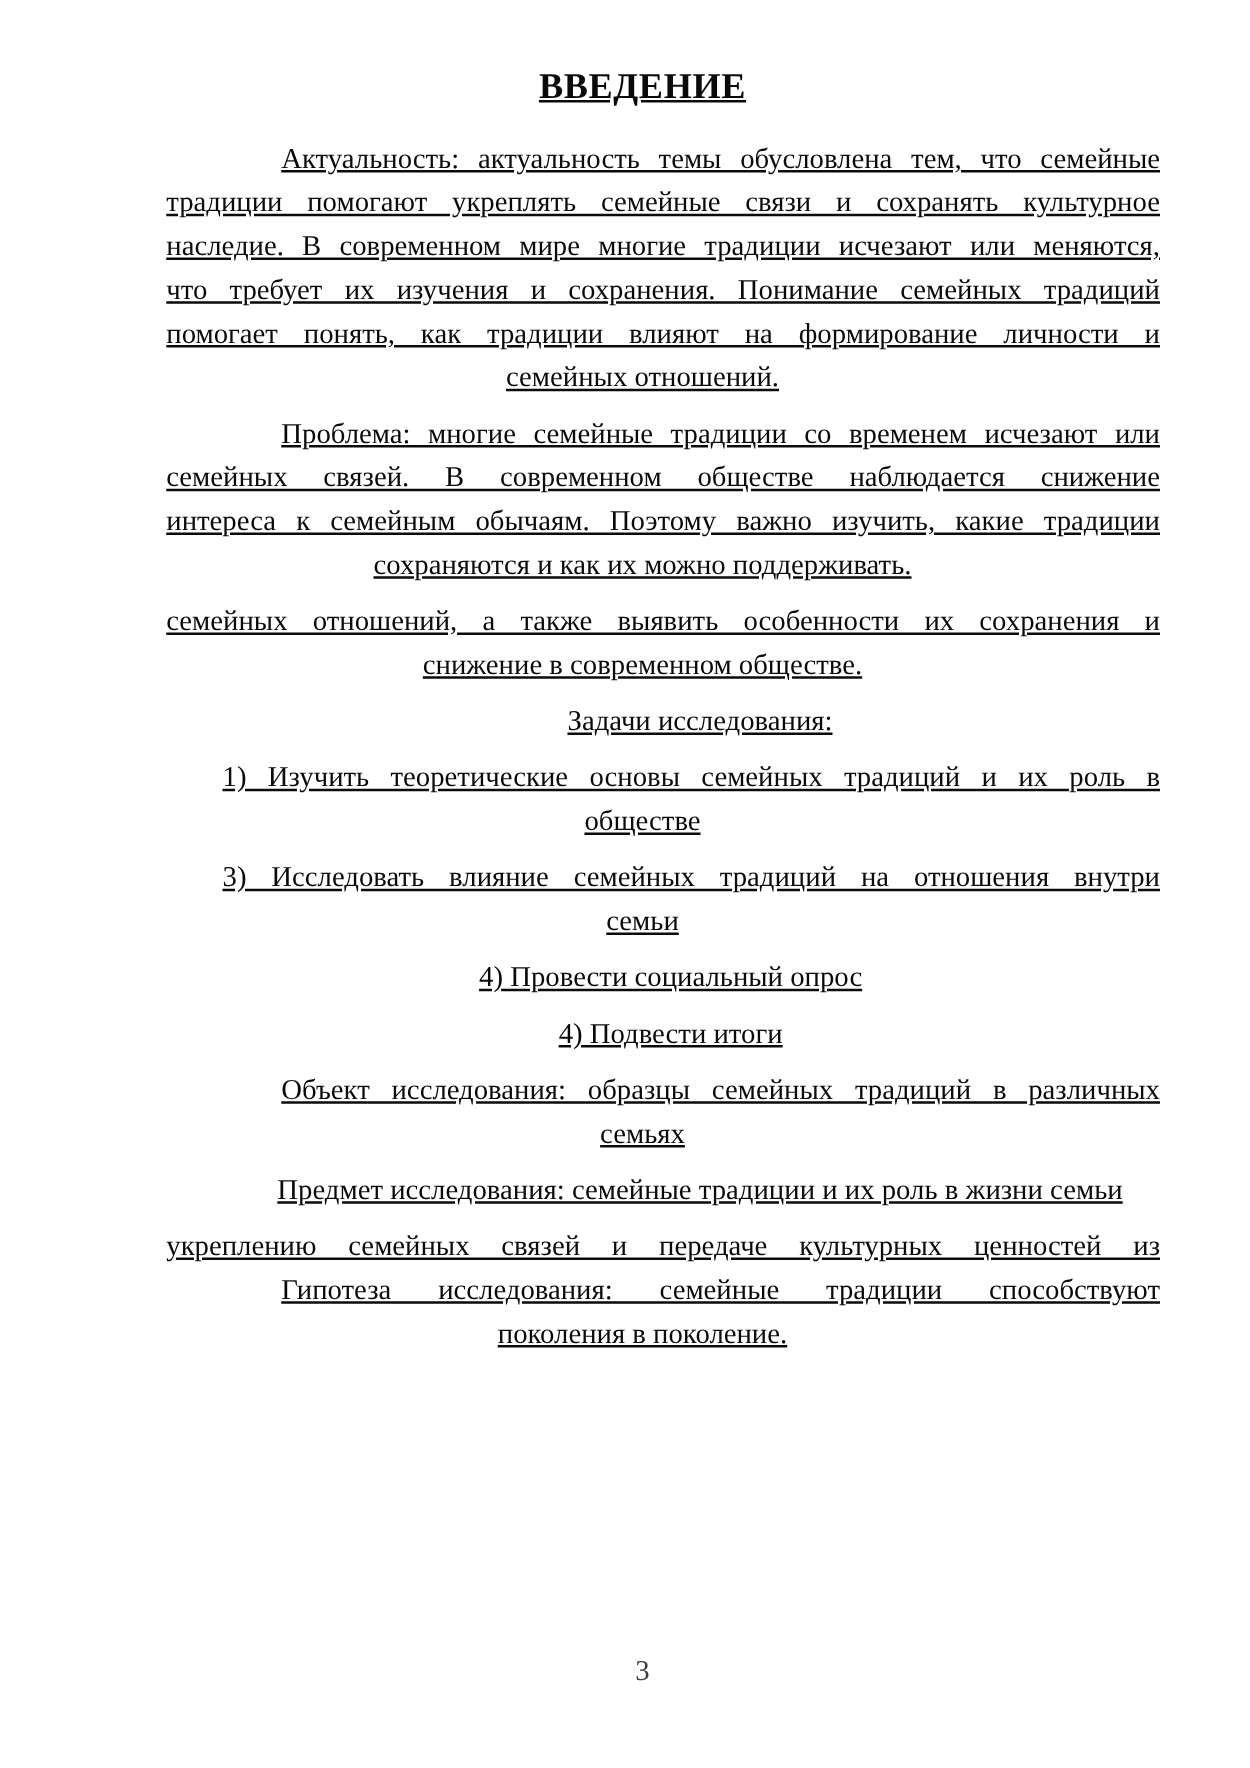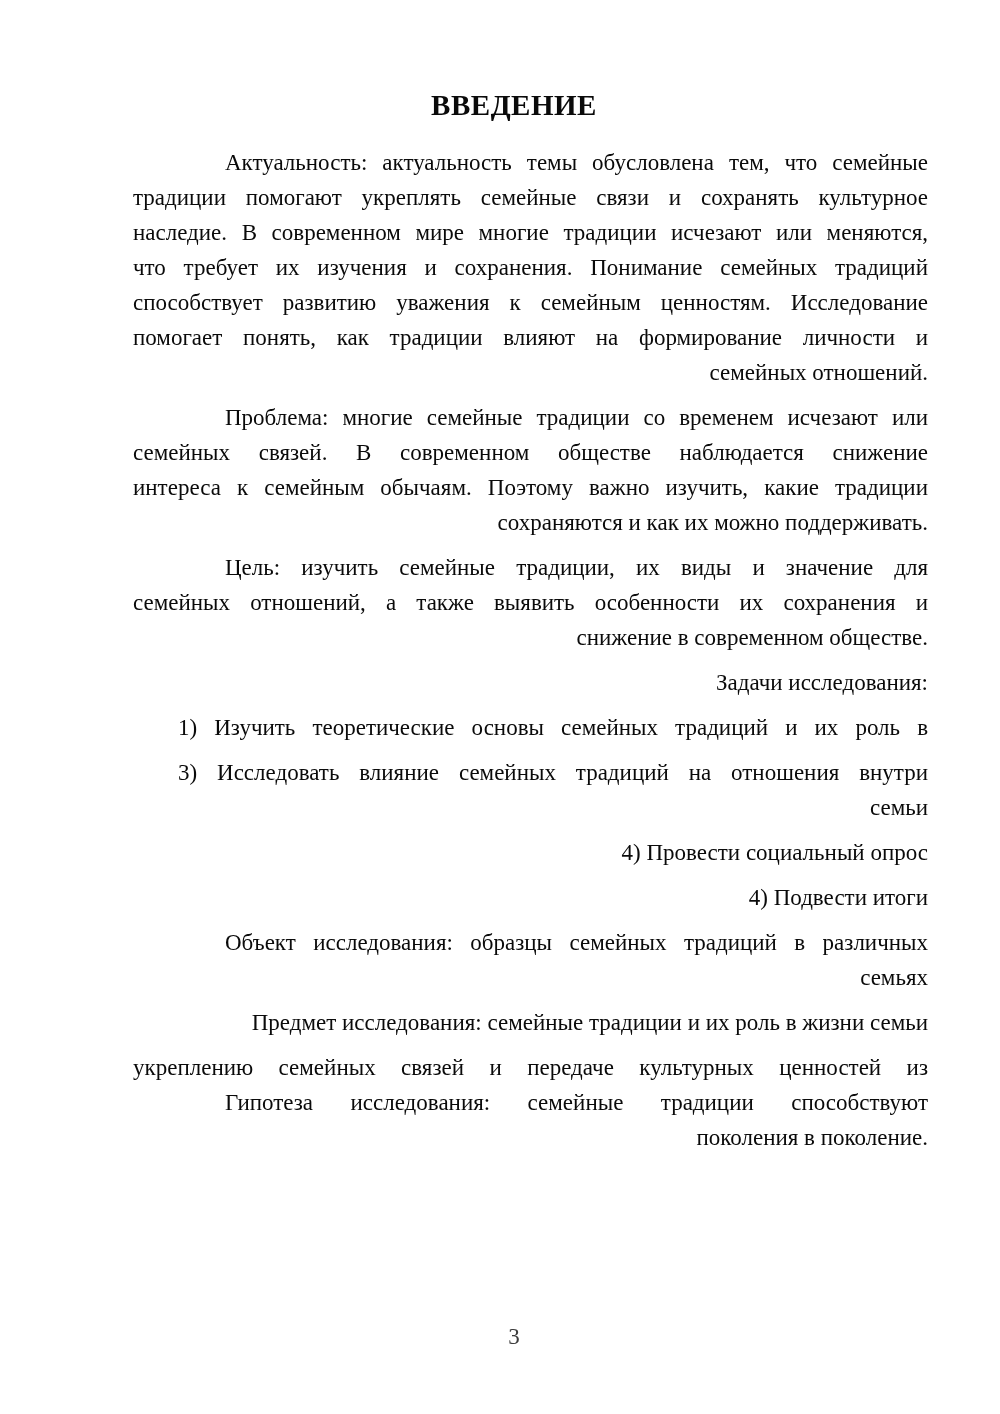--- a/index.html
+++ b/index.html
@@ -10,37 +10,38 @@
   .page {
     position: relative;
     width: 1000px;
     height: 1414px;
     background: #ffffff;
     font-family: "Liberation Serif", "DejaVu Serif", serif;
     color: #0a0a0a;
     overflow: hidden;
   }
   .inner {
-    padding: 90px 72px 0 100px; 
+    padding: 54px 72px 0 100px; 
+    text-decoration: underline;
   }
   .title {
     margin: 0 0 25px 0;
     font-size: 29px;
     font-weight: bold;
     line-height: 30px;
     text-align: center;
     letter-spacing: 0.5px;
   }
   .block {
     margin: 0 0 10px 0;
   }
   .line {
     font-size: 23px;
     line-height: 35px;
-    text-align: right;
+    text-align: center;
     white-space: normal;
   }
   .line.j {
     text-align: justify;
     text-align-last: justify;
     margin-left: 33px;
   }
   .fi-92 { text-indent: 92px; }
   .fi-45 { text-indent: 45px; }
   .pagenum {
@@ -59,40 +60,39 @@
 
 <div class="page">
   <div class="inner">
     <h1 class="title">ВВЕДЕНИЕ</h1>
     <div id="content">
         <div class="block">
           <div class="line j fi-92">Актуальность: актуальность темы обусловлена тем, что семейные</div>
           <div class="line j">традиции помогают укреплять семейные связи и сохранять культурное</div>
           <div class="line j">наследие. В современном мире многие традиции исчезают или меняются,</div>
           <div class="line j">что требует их изучения и сохранения. Понимание семейных традиций</div>
-          <div class="line j">способствует развитию уважения к семейным ценностям. Исследование</div>
           <div class="line j">помогает понять, как традиции влияют на формирование личности и</div>
           <div class="line">семейных отношений.</div>
         </div>
         <div class="block">
           <div class="line j fi-92">Проблема: многие семейные традиции со временем исчезают или</div>
           <div class="line j">семейных связей. В современном обществе наблюдается снижение</div>
           <div class="line j">интереса к семейным обычаям. Поэтому важно изучить, какие традиции</div>
           <div class="line">сохраняются и как их можно поддерживать.</div>
         </div>
         <div class="block">
-          <div class="line j fi-92">Цель: изучить семейные традиции, их виды и значение для</div>
           <div class="line j">семейных отношений, а также выявить особенности их сохранения и</div>
           <div class="line">снижение в современном обществе.</div>
         </div>
         <div class="block">
           <div class="line fi-92">Задачи исследования:</div>
         </div>
         <div class="block">
           <div class="line j fi-45">1) Изучить теоретические основы семейных традиций и их роль в</div>
+          <div class="line">обществе</div>
         </div>
         <div class="block">
           <div class="line j fi-45">3) Исследовать влияние семейных традиций на отношения внутри</div>
           <div class="line">семьи</div>
         </div>
         <div class="block">
           <div class="line fi-45">4) Провести социальный опрос</div>
         </div>
         <div class="block">
           <div class="line fi-45">4) Подвести итоги</div>

